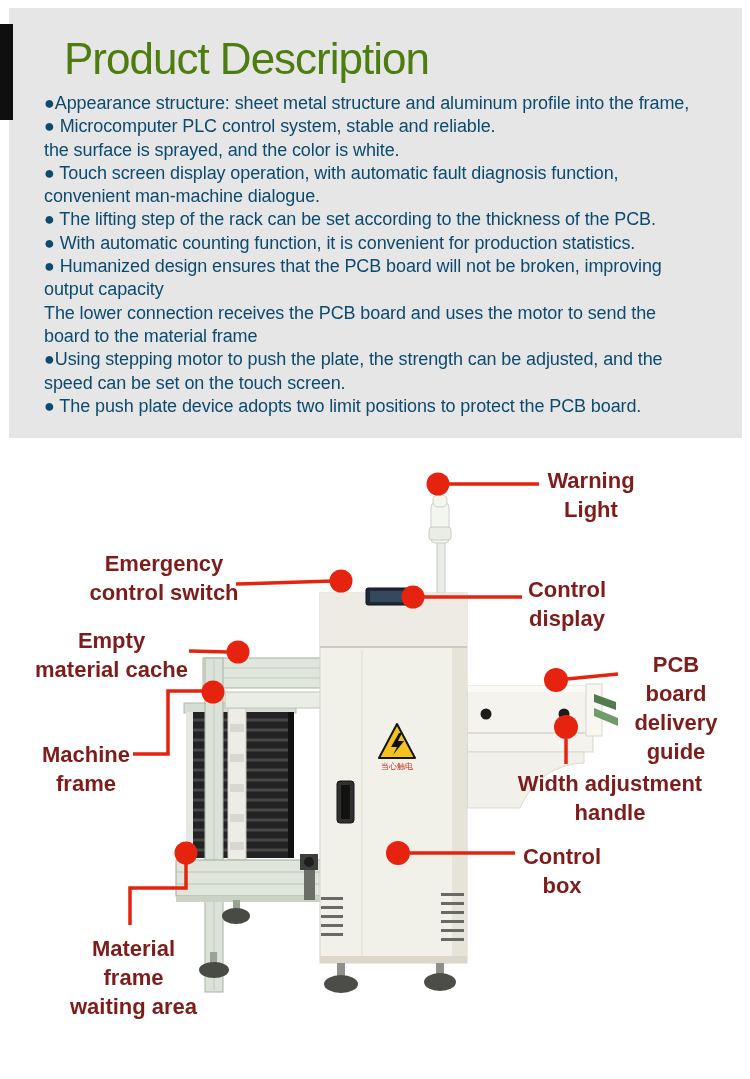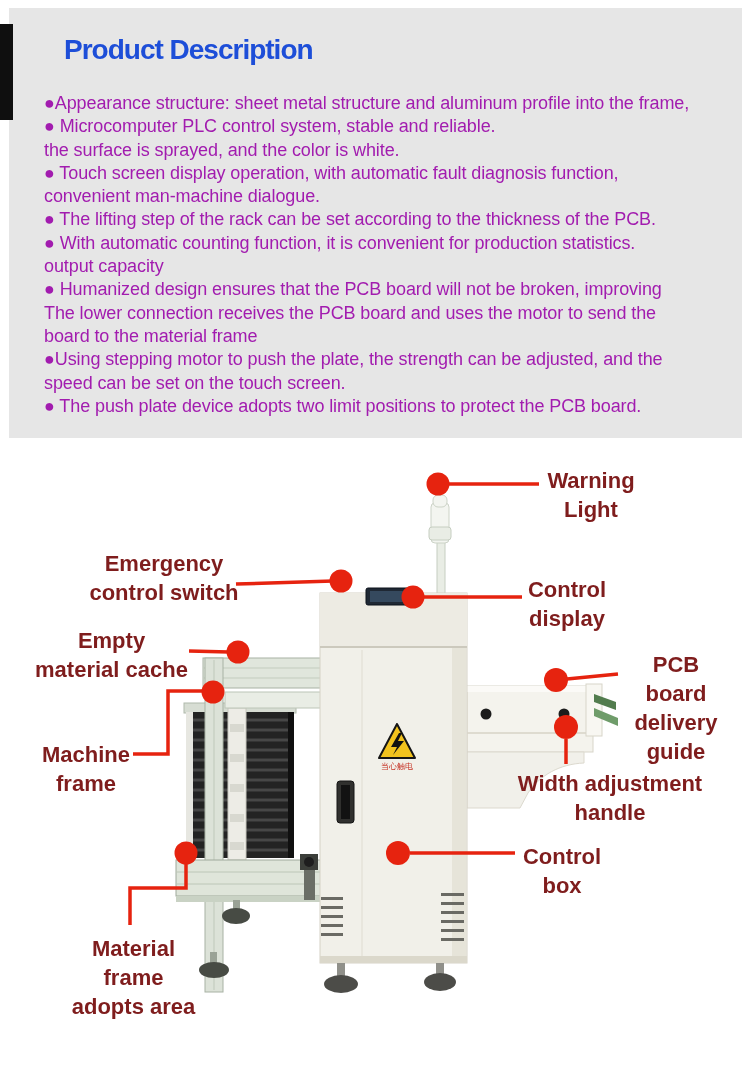--- a/index.html
+++ b/index.html
@@ -12,25 +12,25 @@
   .desc-panel{
     position:absolute;left:9px;top:8px;width:733px;height:430px;
     background:#e6e6e6;
   }
   .accent-bar{
     position:absolute;left:0;top:24px;width:13px;height:96px;
     background:#0f0f0f;
   }
   .page-title{
     position:absolute;left:55px;top:26px;margin:0;
-    font-size:28px;font-weight:bold;letter-spacing:-1px;color:#1d4ed8;
+    font-size:44px;font-weight:normal;letter-spacing:-1px;color:#4d7c0f;
   }
   .features{
     position:absolute;left:35px;top:84px;width:690px;
-    font-size:18px;line-height:23.3px;color:#a21caf;
+    font-size:18px;line-height:23.3px;color:#0c4a6e;
     letter-spacing:-0.1px;
   }
   .feature-line{white-space:nowrap;}
   
   .diagram{position:absolute;left:0;top:0;width:750px;height:1079px;}
   .machine-svg{position:absolute;left:0;top:0;pointer-events:none;}
   .callout{
     position:absolute;
     color:#7f1d1d;font-size:22px;font-weight:bold;line-height:29px;
     text-align:center;white-space:pre-line;
@@ -51,22 +51,22 @@
 <section class="desc-panel">
   <h1 class="page-title">Product Description</h1>
   <div class="features">
     <div class="feature-line">●Appearance structure: sheet metal structure and aluminum profile into the frame,</div>
     <div class="feature-line">● Microcomputer PLC control system, stable and reliable.</div>
     <div class="feature-line">the surface is sprayed, and the color is white.</div>
     <div class="feature-line">● Touch screen display operation, with automatic fault diagnosis function,</div>
     <div class="feature-line">convenient man-machine dialogue.</div>
     <div class="feature-line">● The lifting step of the rack can be set according to the thickness of the PCB.</div>
     <div class="feature-line">● With automatic counting function, it is convenient for production statistics.</div>
+    <div class="feature-line">● Humanized design ensures that the PCB board will not be broken, improving</div>
     <div class="feature-line">output capacity</div>
-    <div class="feature-line">● Humanized design ensures that the PCB board will not be broken, improving</div>
     <div class="feature-line">The lower connection receives the PCB board and uses the motor to send the</div>
     <div class="feature-line">board to the material frame</div>
     <div class="feature-line">●Using stepping motor to push the plate, the strength can be adjusted, and the</div>
     <div class="feature-line">speed can be set on the touch screen.</div>
     <div class="feature-line">● The push plate device adopts two limit positions to protect the PCB board.</div>
   </div>
 </section>
 <div class="accent-bar"></div>
 
 <div class="diagram">
@@ -233,14 +233,14 @@
 frame</div>
   <div class="callout lbl-pcb-guide">PCB board
 delivery
 guide</div>
   <div class="callout lbl-width-handle">Width adjustment
 handle</div>
   <div class="callout lbl-control-box">Control
 box</div>
   <div class="callout lbl-material-area">Material
 frame
-adopts area</div>
+waiting area</div>
 </div>
 
 </body></html>

